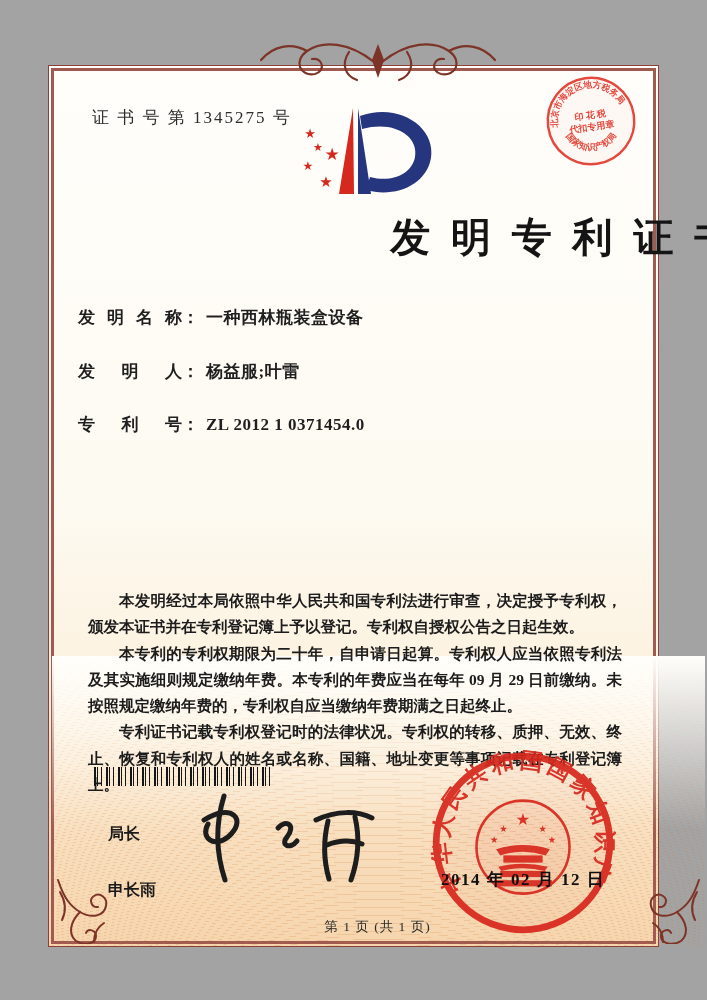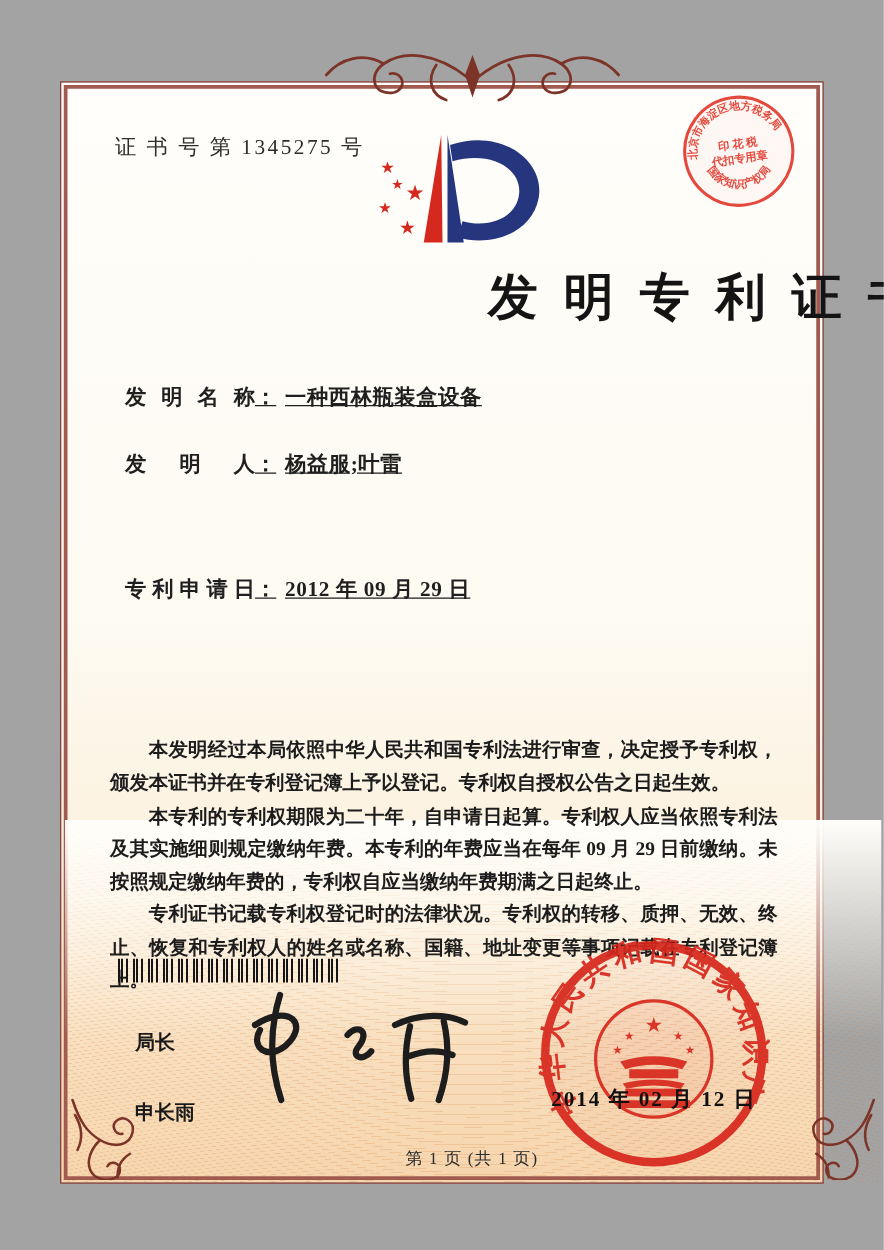--- a/index.html
+++ b/index.html
@@ -46,21 +46,21 @@
   .tax-stamp{
     position:absolute;left:544px;top:74px;width:94px;height:94px;
     transform:rotate(-8deg);opacity:0.92;
   }
   .title{
     position:absolute;left:0;right:0;top:210px;text-align:right;
     font-size:40px;font-weight:700;color:#141414;
     letter-spacing:0.52em;text-indent:0.52em;
   }
   
-  .frow{position:absolute;left:100px;font-size:17px;color:#1f1f1f;white-space:nowrap;text-decoration:underline;}
+  .frow{position:absolute;left:78px;font-size:17px;color:#1f1f1f;white-space:nowrap;}
   .flabel{
     display:inline-block;width:104px;vertical-align:bottom;
     text-align:justify;text-align-last:justify;text-justify:inter-character;
     font-weight:600;
   }
   .fcolon{font-weight:600;}
   .fvalue{margin-left:7px;font-weight:600;letter-spacing:0.5px;}
   .r0{top:306px}.r1{top:360px}.r2{top:413px}.r3{top:460px}.r4{top:509px}.r5{top:561px}
   
   .body-text{
@@ -175,22 +175,22 @@
   </div>
 
   <div class="title">发明专利证书</div>
 
   <div class="frow r0">
     <span class="flabel">发明名称</span><span class="fcolon">：</span><span class="fvalue">一种西林瓶装盒设备</span>
   </div>
   <div class="frow r1">
     <span class="flabel">发明人</span><span class="fcolon">：</span><span class="fvalue">杨益服;叶雷</span>
   </div>
-  <div class="frow r3">
-    <span class="flabel">专利申请日</span><span class="fcolon">：</span><span class="fvalue">2012 年 09 月 29 日</span>
+  <div class="frow r2">
+    <span class="flabel">专利号</span><span class="fcolon">：</span><span class="fvalue">ZL 2012 1 0371454.0</span>
   </div>
 
   <div class="body-text">
     <p>本发明经过本局依照中华人民共和国专利法进行审查，决定授予专利权，颁发本证书并在专利登记簿上予以登记。专利权自授权公告之日起生效。</p>
     <p>本专利的专利权期限为二十年，自申请日起算。专利权人应当依照专利法及其实施细则规定缴纳年费。本专利的年费应当在每年 09 月 29 日前缴纳。未按照规定缴纳年费的，专利权自应当缴纳年费期满之日起终止。</p>
     <p>专利证书记载专利权登记时的法律状况。专利权的转移、质押、无效、终止、恢复和专利权人的姓名或名称、国籍、地址变更等事项记载在专利登记簿上。</p>
   </div>
 
   <div class="barcode"></div>
 

